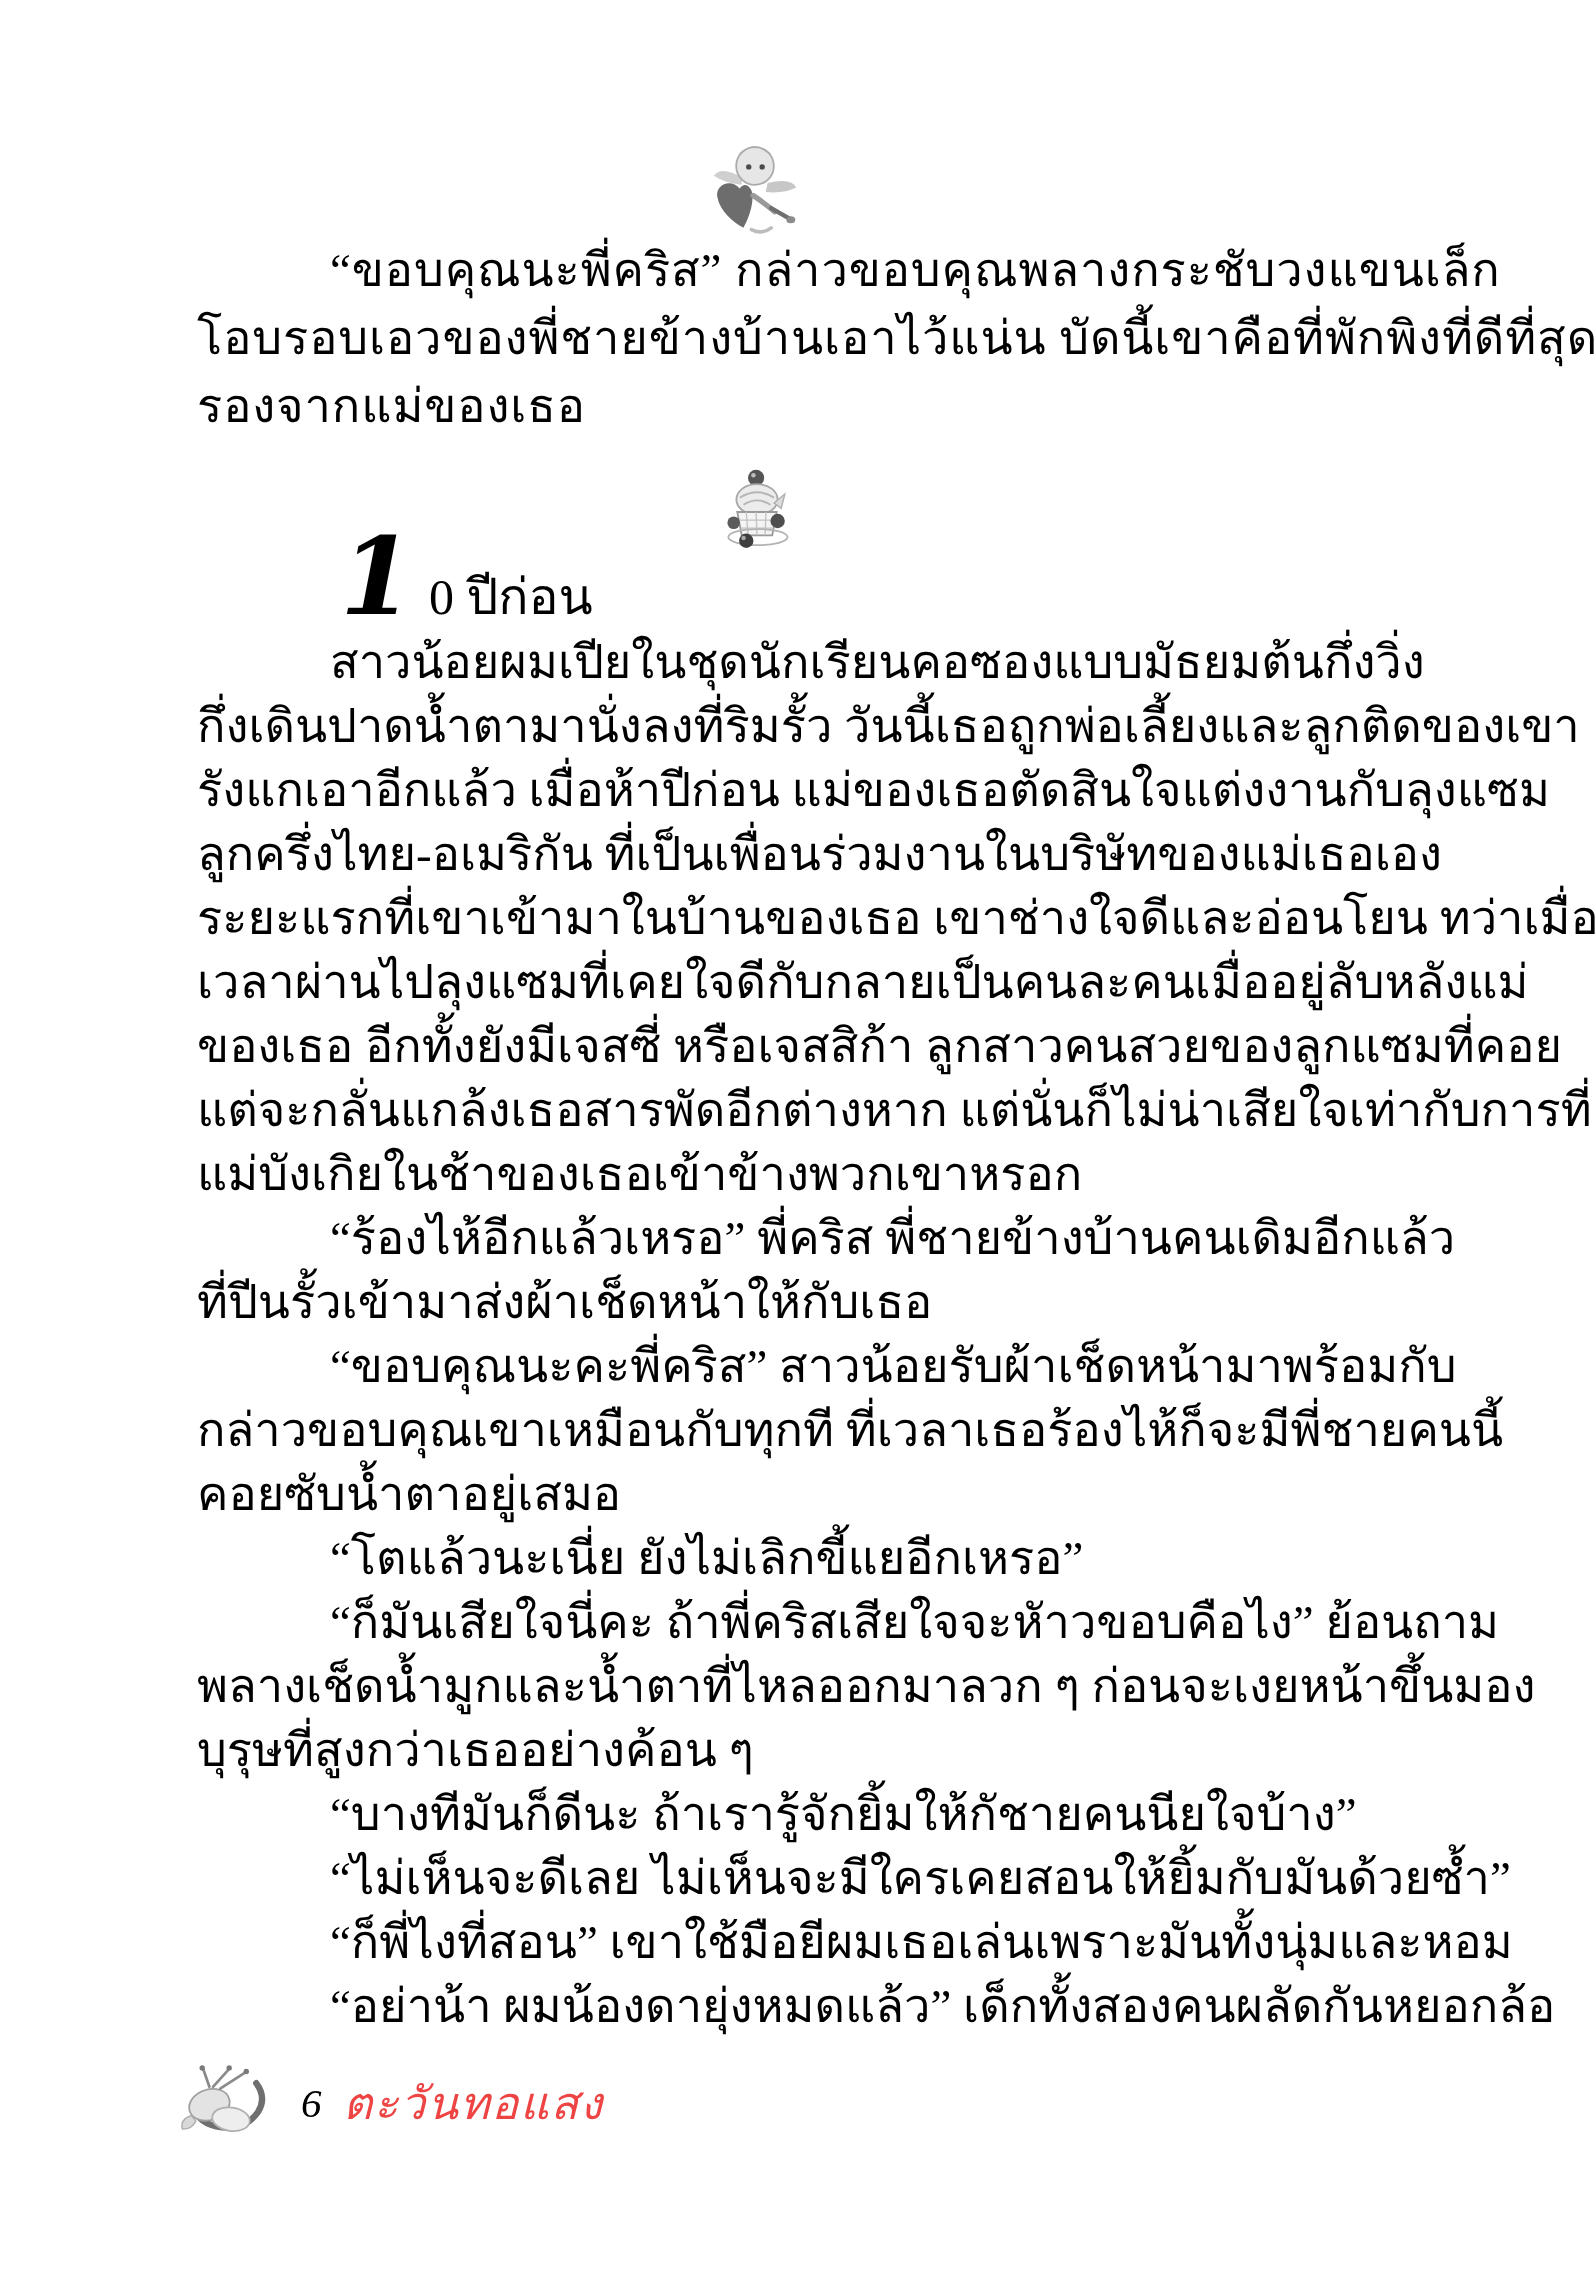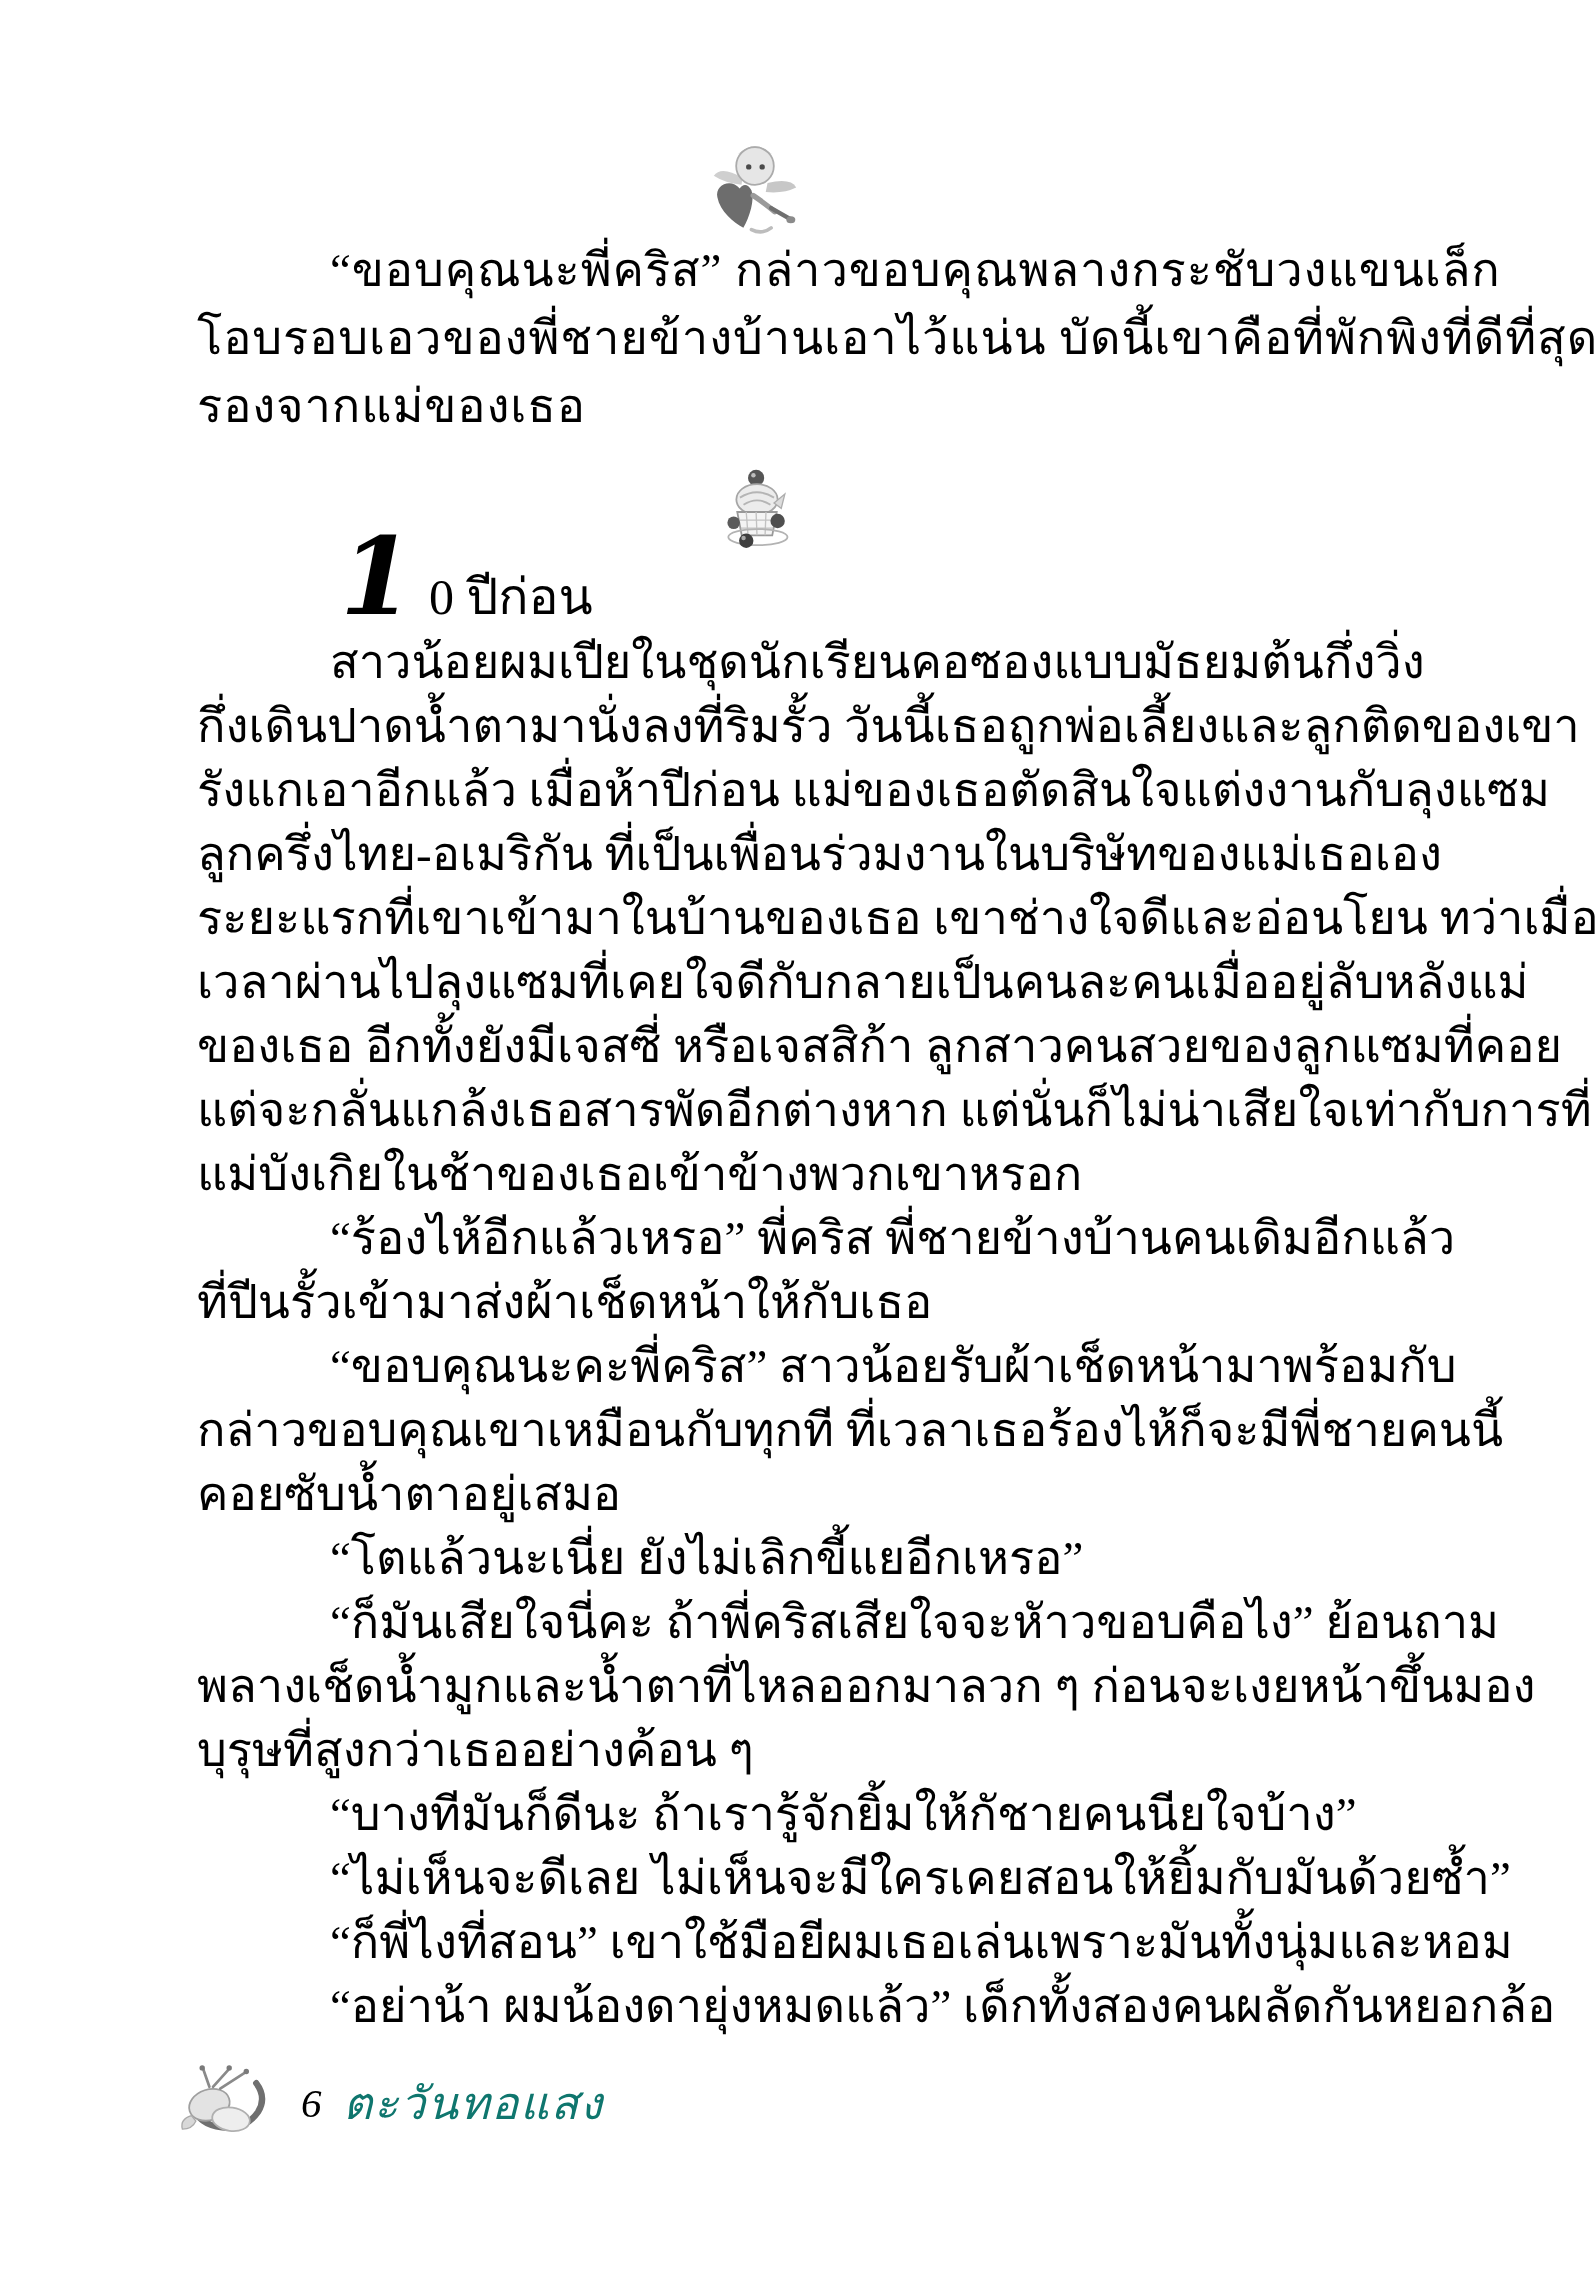--- a/index.html
+++ b/index.html
@@ -46,21 +46,21 @@
     font-size:47px; line-height:64px;
   }
 
   
   .footer {
     left:177px; top:2058px;
     display:flex; align-items:center; gap:21.5px;
   }
   .footer-icon { width:99px; height:90px; }
   .footer-num   { font-style:italic; font-size:41px; padding-left:3.6px; }
-  .footer-title { font-style:italic; font-size:45px; color:#0f766e; letter-spacing:1.8px; }
+  .footer-title { font-style:italic; font-size:45px; color:#ef4444; letter-spacing:1.8px; }
 </style>
 </head>
 <body>
 
 <div class="page">
 
   <svg class="abs icon-top" viewBox="0 0 96 110" aria-hidden="true">
     <path d="M34 44 Q10 30 2 42 Q14 50 33 52 Z" fill="#cfcfcf"></path>
     <path d="M62 50 Q88 44 94 55 Q80 62 60 60 Z" fill="#c7c7c7"></path>
     <path d="M29 18 Q48 0 67 18 Q48 9 29 18 Z" fill="#c2c2c2"></path>

